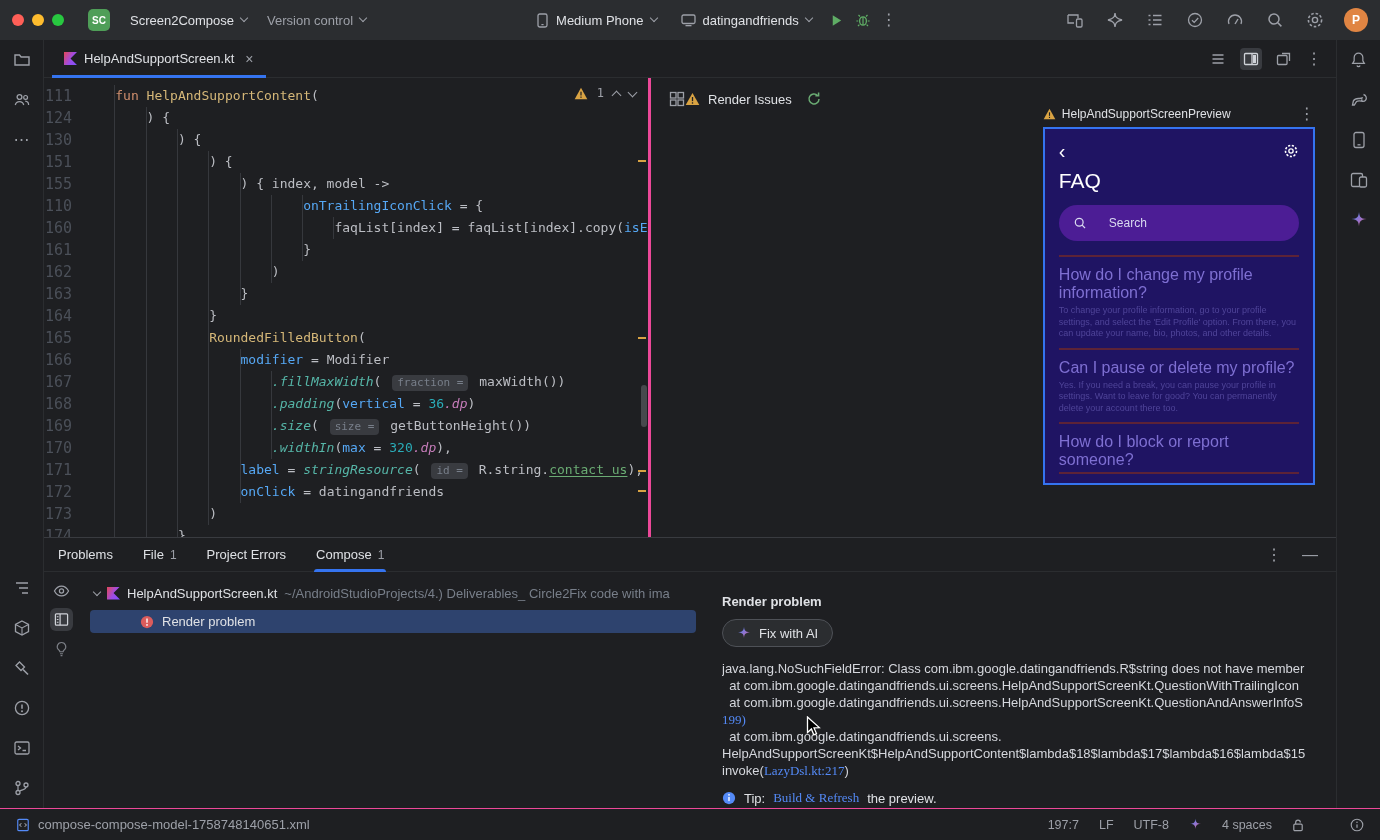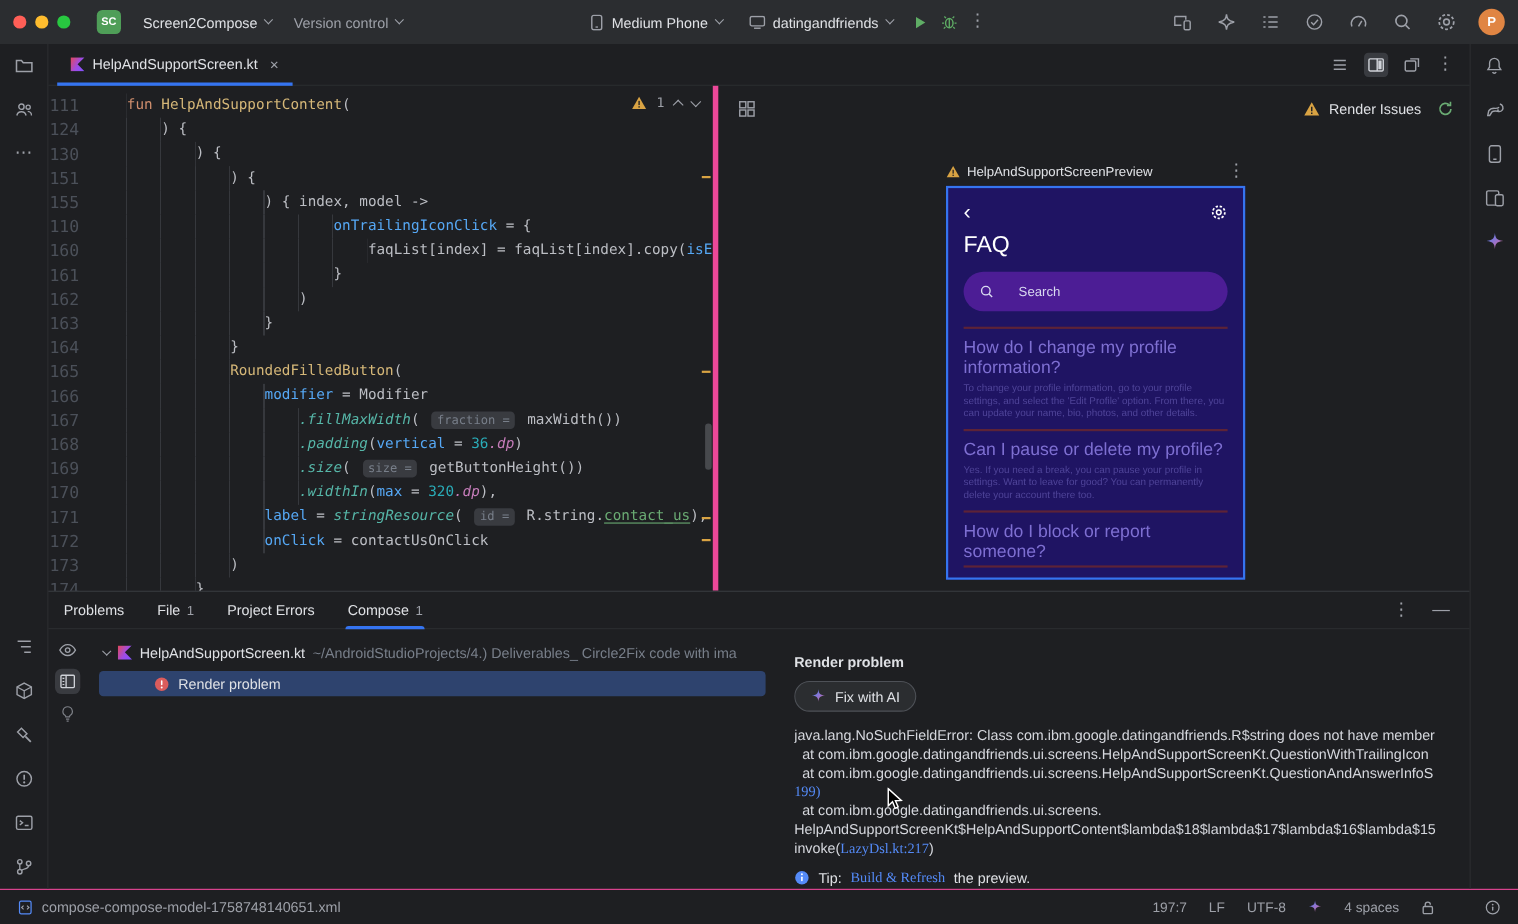--- a/index.html
+++ b/index.html
@@ -63,21 +63,21 @@
   .insp{ position:absolute; top:8px; right:12px; display:flex; align-items:center; gap:9px; color:#9da0a8; }
   .insp .cnt{ font-size:12px; color:#9da0a8; }
   .chev-up{ width:7px; height:7px; border-right:1.5px solid #9da0a8; border-bottom:1.5px solid #9da0a8;
             transform:rotate(-135deg); margin-top:4px; }
   .chev-dn{ width:7px; height:7px; border-right:1.5px solid #9da0a8; border-bottom:1.5px solid #9da0a8;
             transform:rotate(45deg); margin-top:-2px; }
   .stripe-mark{ position:absolute; right:2px; width:8px; height:2px; background:#d9a343; }
   .scroll-thumb{ position:absolute; right:1px; top:307px; width:6px; height:42px; background:#47494d; border-radius:3px; }
 
   
-  .preview{ flex:1; border-left:5px solid #ec4899; display:flex; flex-direction:column; min-width:0; }
+  .preview{ flex:1; border-left:3px solid #ec4899; display:flex; min-width:0; }
   .pv-top{ height:42px; display:flex; align-items:center; padding:0 14px 0 18px; }
   .pv-top-right{ margin-left:auto; display:flex; align-items:center; gap:8px; }
   .pv-issues{ color:#dfe1e5; font-size:13px; margin-right:6px; }
   .pv-canvas{ flex:1; position:relative; overflow:hidden; }
   .pv-card{ position:absolute; left:207px; top:26px; width:272px; }
   .pv-card-title{ display:flex; align-items:center; gap:6px; height:20px; font-size:12px; color:#dfe1e5; }
   .pv-card-title .glyph{ margin-left:auto; }
   .phone{ margin-top:3px; height:358px; border:2px solid #3574f0; background:#1f1463; overflow:hidden;
           padding:10px 14px; }
   .ph-top{ display:flex; align-items:center; justify-content:space-between; height:24px; color:#fff; }
@@ -337,21 +337,21 @@
               <div class="cl"><span class="lnn">162</span><span class="ind" style="width: 24ch;"></span><span class="ct"><span class="t-p">)</span></span></div>
               <div class="cl"><span class="lnn">163</span><span class="ind" style="width: 20ch;"></span><span class="ct"><span class="t-p">}</span></span></div>
               <div class="cl"><span class="lnn">164</span><span class="ind" style="width: 16ch;"></span><span class="ct"><span class="t-p">}</span></span></div>
               <div class="cl"><span class="lnn">165</span><span class="ind" style="width: 16ch;"></span><span class="ct"><span class="t-f">RoundedFilledButton</span><span class="t-p">(</span></span></div>
               <div class="cl"><span class="lnn">166</span><span class="ind" style="width: 20ch;"></span><span class="ct"><span class="t-a">modifier</span><span class="t-p"> = Modifier</span></span></div>
               <div class="cl"><span class="lnn">167</span><span class="ind" style="width: 24ch;"></span><span class="ct"><span class="t-e">.fillMaxWidth</span><span class="t-p">( </span><span class="t-c">fraction =</span><span class="t-p"> maxWidth())</span></span></div>
               <div class="cl"><span class="lnn">168</span><span class="ind" style="width: 24ch;"></span><span class="ct"><span class="t-e">.padding</span><span class="t-p">(</span><span class="t-a">vertical</span><span class="t-p"> = </span><span class="t-n">36</span><span class="t-d">.dp</span><span class="t-p">)</span></span></div>
               <div class="cl"><span class="lnn">169</span><span class="ind" style="width: 24ch;"></span><span class="ct"><span class="t-e">.size</span><span class="t-p">( </span><span class="t-c">size =</span><span class="t-p"> getButtonHeight())</span></span></div>
               <div class="cl"><span class="lnn">170</span><span class="ind" style="width: 24ch;"></span><span class="ct"><span class="t-e">.widthIn</span><span class="t-p">(</span><span class="t-a">max</span><span class="t-p"> = </span><span class="t-n">320</span><span class="t-d">.dp</span><span class="t-p">),</span></span></div>
               <div class="cl"><span class="lnn">171</span><span class="ind" style="width: 20ch;"></span><span class="ct"><span class="t-a">label</span><span class="t-p"> = </span><span class="t-e">stringResource</span><span class="t-p">( </span><span class="t-c">id =</span><span class="t-p"> R.string.</span><span class="t-s">contact_us</span><span class="t-p">),</span></span></div>
-              <div class="cl"><span class="lnn">172</span><span class="ind" style="width: 20ch;"></span><span class="ct"><span class="t-a">onClick</span><span class="t-p"> = contactUsOnClick</span></span></div>
+              <div class="cl"><span class="lnn">172</span><span class="ind" style="width: 20ch;"></span><span class="ct"><span class="t-a">onClick</span><span class="t-p"> = datingandfriends</span></span></div>
               <div class="cl"><span class="lnn">173</span><span class="ind" style="width: 16ch;"></span><span class="ct"><span class="t-p">)</span></span></div>
               <div class="cl"><span class="lnn">174</span><span class="ind" style="width: 12ch;"></span><span class="ct"><span class="t-p">}</span></span></div>
             </div>
 
           <div class="insp">
             <svg width="14" height="13" viewBox="0 0 16 15">
                 <path d="M8 1 15.3 14H.7Z" fill="#d9a343"></path>
                 <rect x="7.3" y="5.4" width="1.4" height="4.4" fill="#1e1f22"></rect>
                 <rect x="7.3" y="11" width="1.4" height="1.5" fill="#1e1f22"></rect>
               </svg>

